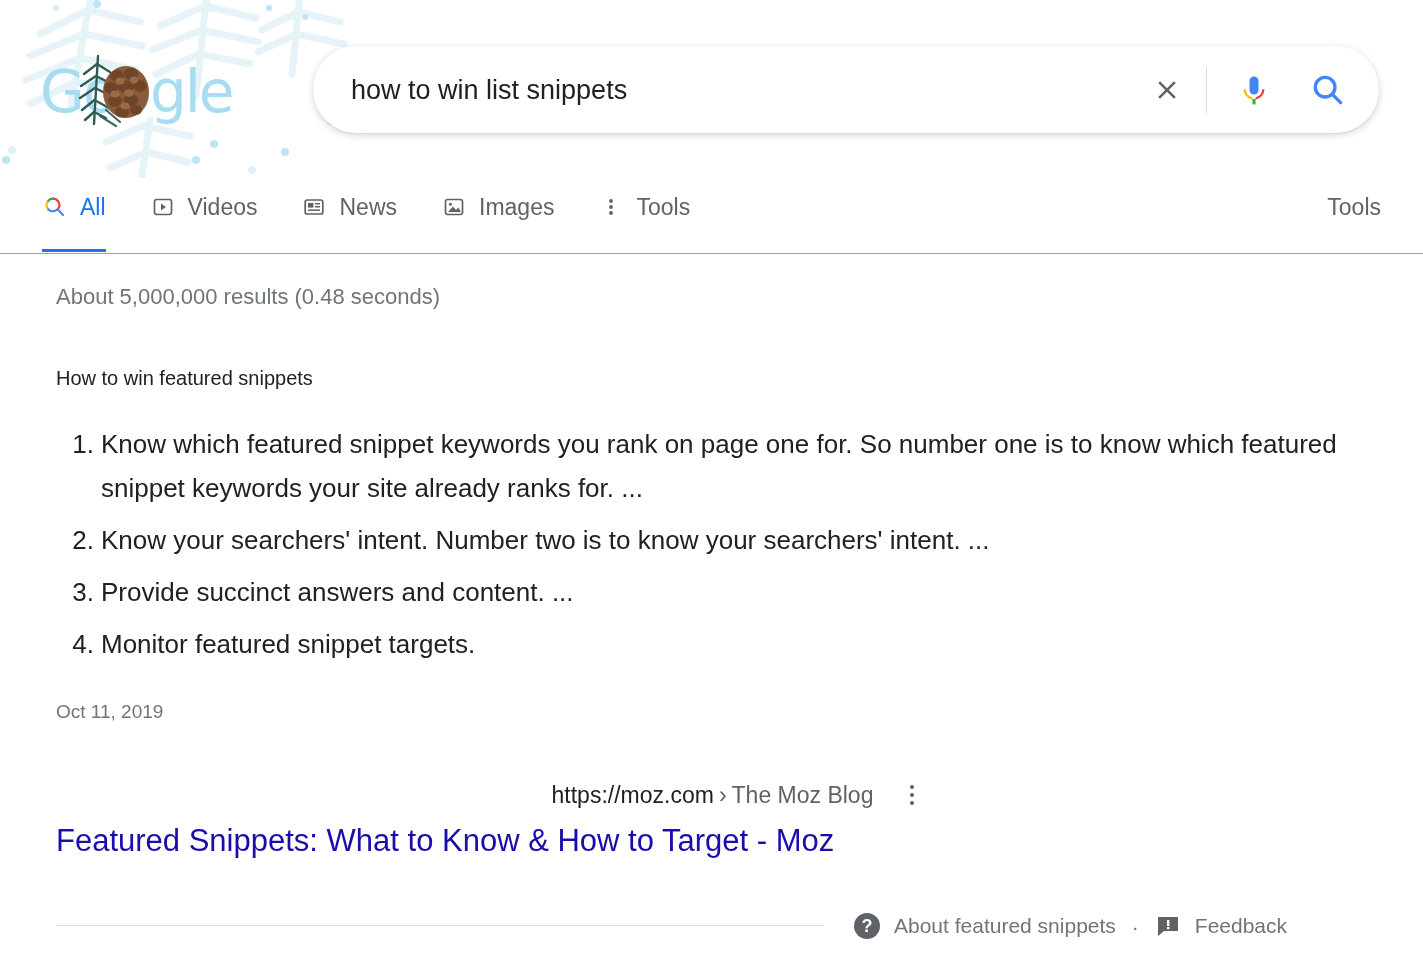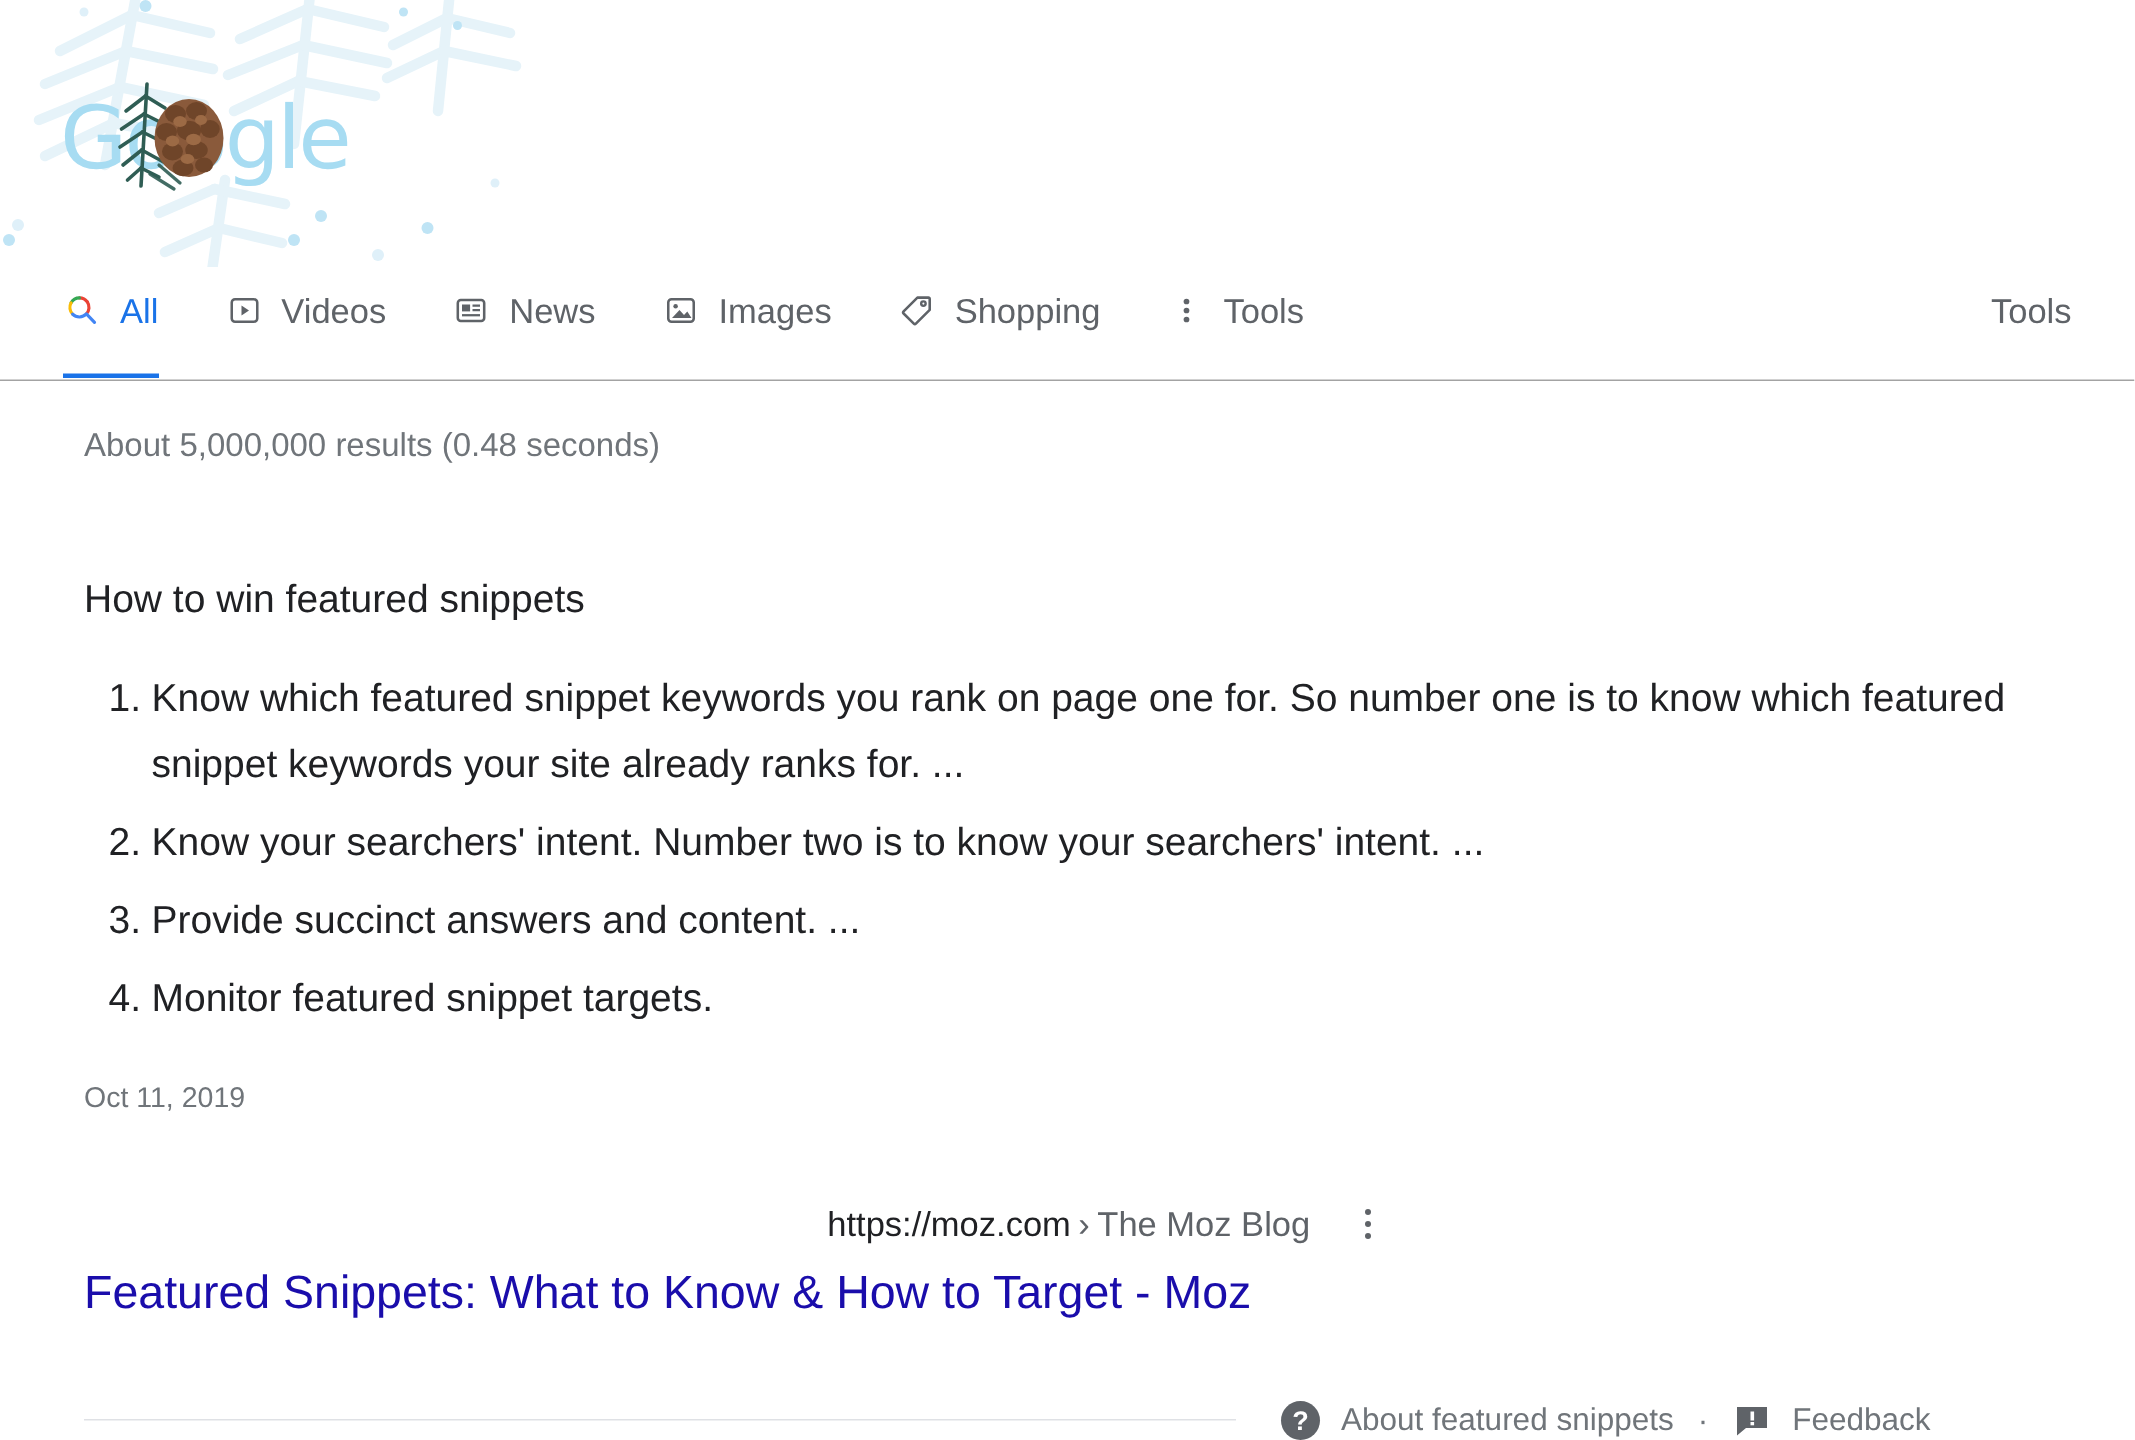--- a/index.html
+++ b/index.html
@@ -176,22 +176,22 @@
     padding: 0 0 0 56px;
   }
   .result-stats {
     color: #70757a;
     font-size: 22px;
     margin-top: 30px;
     line-height: 26px;
   }
   .snippet-heading {
     color: #202124;
-    font-size: 26px;
-    margin-top: 73px;
+    font-size: 20px;
+    margin-top: 52px;
     line-height: 32px;
   }
   .snippet-list {
     margin: 28px 0 0 0;
     padding: 0;
     list-style: none;
     counter-reset: snip;
   }
   .snippet-item {
     counter-increment: snip;
@@ -412,20 +412,45 @@
         </g>
 
         <g stroke="#2f5d54" stroke-width="2.2" stroke-linecap="round" fill="none" opacity="0.9">
           <path d="M30 60 L44 72"></path>
             <path d="M24 66 L40 76"></path>
         </g>
       </svg>
     </div>
   </div>
 
+  <div class="searchbox">
+    <input class="search-input" type="text" value="how to win list snippets" style="">
+    <div class="search-actions">
+      <div class="clear-btn">
+        <svg width="30" height="30" viewBox="0 0 24 24" aria-hidden="true">
+          <path d="M19 6.41L17.59 5 12 10.59 6.41 5 5 6.41 10.59 12 5 17.59 6.41 19 12 13.41 17.59 19 19 17.59 13.41 12z" fill="#5f6368"></path>
+        </svg>
+      </div>
+      <div class="vdivider"></div>
+      <div class="mic-btn">
+        <svg width="36" height="36" viewBox="0 0 24 24" aria-hidden="true">
+          <path d="M12 15a3 3 0 0 0 3-3V6a3 3 0 1 0-6 0v6a3 3 0 0 0 3 3z" fill="#4285f4"></path>
+          <path d="M11 16.9A5.5 5.5 0 0 1 6.5 11.5H5a7 7 0 0 0 6 6.92z" fill="#fbbc05"></path>
+          <path d="M13 16.9a5.5 5.5 0 0 0 4.5-5.4H19a7 7 0 0 1-6 6.92z" fill="#ea4335"></path>
+          <rect x="11" y="18" width="2" height="3.6" fill="#34a853"></rect>
+        </svg>
+      </div>
+      <div class="search-btn">
+        <svg width="38" height="38" viewBox="0 0 24 24" aria-hidden="true">
+          <circle cx="10.2" cy="10.2" r="6.2" fill="none" stroke="#4285f4" stroke-width="2.1"></circle>
+          <path d="M14.9 14.9 L20 20" stroke="#4285f4" stroke-width="2.1" stroke-linecap="round"></path>
+        </svg>
+      </div>
+    </div>
+  </div>
 </div>
 
 <div class="tabbar">
   <div class="tabs">
 
     <div class="tab active">
       <span class="tab-icon">
         <svg width="24" height="24" viewBox="0 0 24 24" aria-hidden="true">
           <path d="M10 3.6a6.4 6.4 0 0 1 5.2 2.7" fill="none" stroke="#ea4335" stroke-width="2.1" stroke-linecap="round"></path>
           <path d="M15.2 6.3a6.4 6.4 0 0 1 -0.6 8" fill="none" stroke="#ea4335" stroke-width="2.1" stroke-linecap="round"></path>
@@ -465,29 +490,20 @@
       <span class="tab-icon">
         <svg width="24" height="24" viewBox="0 0 24 24" aria-hidden="true">
           <rect x="3.5" y="4.5" width="17" height="15" rx="2.2" fill="none" stroke="#5f6368" stroke-width="1.7"></rect>
           <circle cx="8.4" cy="9.2" r="1.5" fill="#5f6368"></circle>
           <path d="M6 17 L11 11.6 L14 15 L16.2 12.6 L19 17 Z" fill="#5f6368"></path>
         </svg>
       </span>
       <span class="tab-label">Images</span>
     </div>
 
-    <div class="tab">
-      <span class="tab-icon">
-        <svg width="24" height="24" viewBox="0 0 24 24" aria-hidden="true">
-          <path d="M12.6 3.4 H20 a0.8 0.8 0 0 1 0.8 0.8 V11.6 L11.6 20.8 a1 1 0 0 1 -1.4 0 L3.4 14 a1 1 0 0 1 0 -1.4 Z" fill="none" stroke="#5f6368" stroke-width="1.7" stroke-linejoin="round"></path>
-          <circle cx="16.6" cy="7.4" r="1.5" fill="none" stroke="#5f6368" stroke-width="1.6"></circle>
-        </svg>
-      </span>
-      <span class="tab-label">Shopping</span>
-    </div>
 
     <div class="tab">
       <span class="tab-icon">
         <svg width="22" height="24" viewBox="0 0 22 24" aria-hidden="true">
           <circle cx="11" cy="6" r="1.9" fill="#5f6368"></circle>
           <circle cx="11" cy="12" r="1.9" fill="#5f6368"></circle>
           <circle cx="11" cy="18" r="1.9" fill="#5f6368"></circle>
         </svg>
       </span>
       <span class="tab-label">Tools</span>

